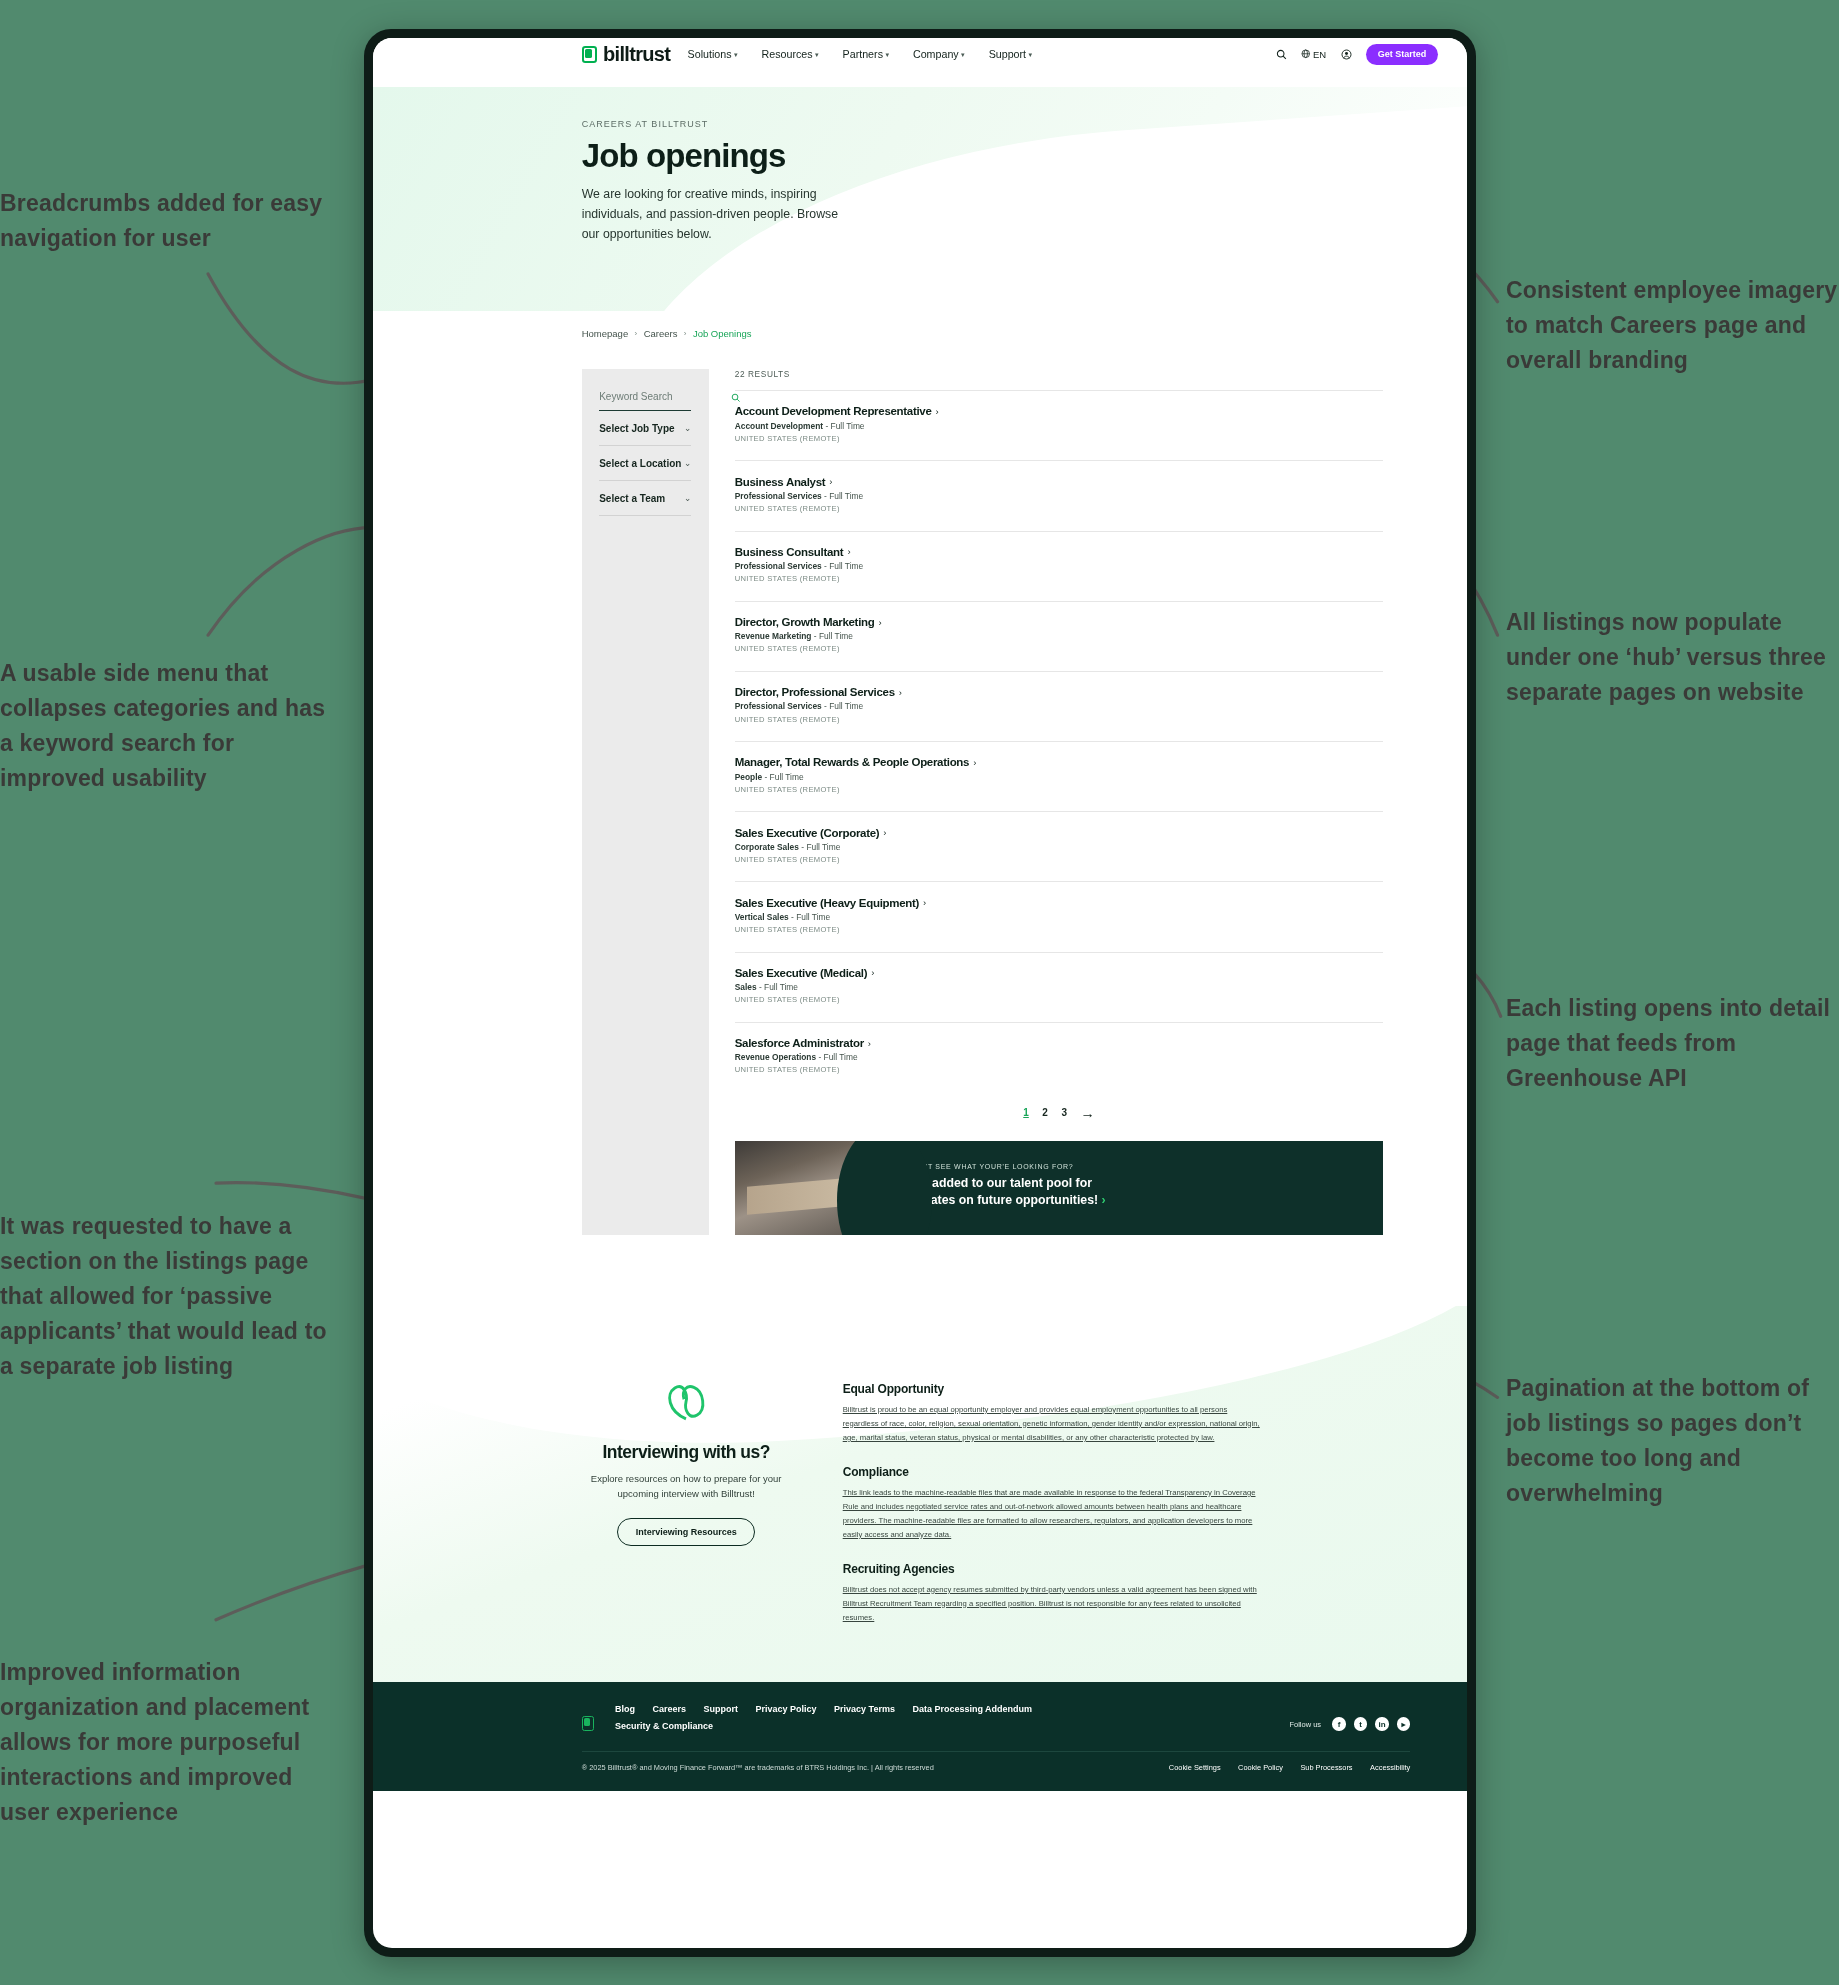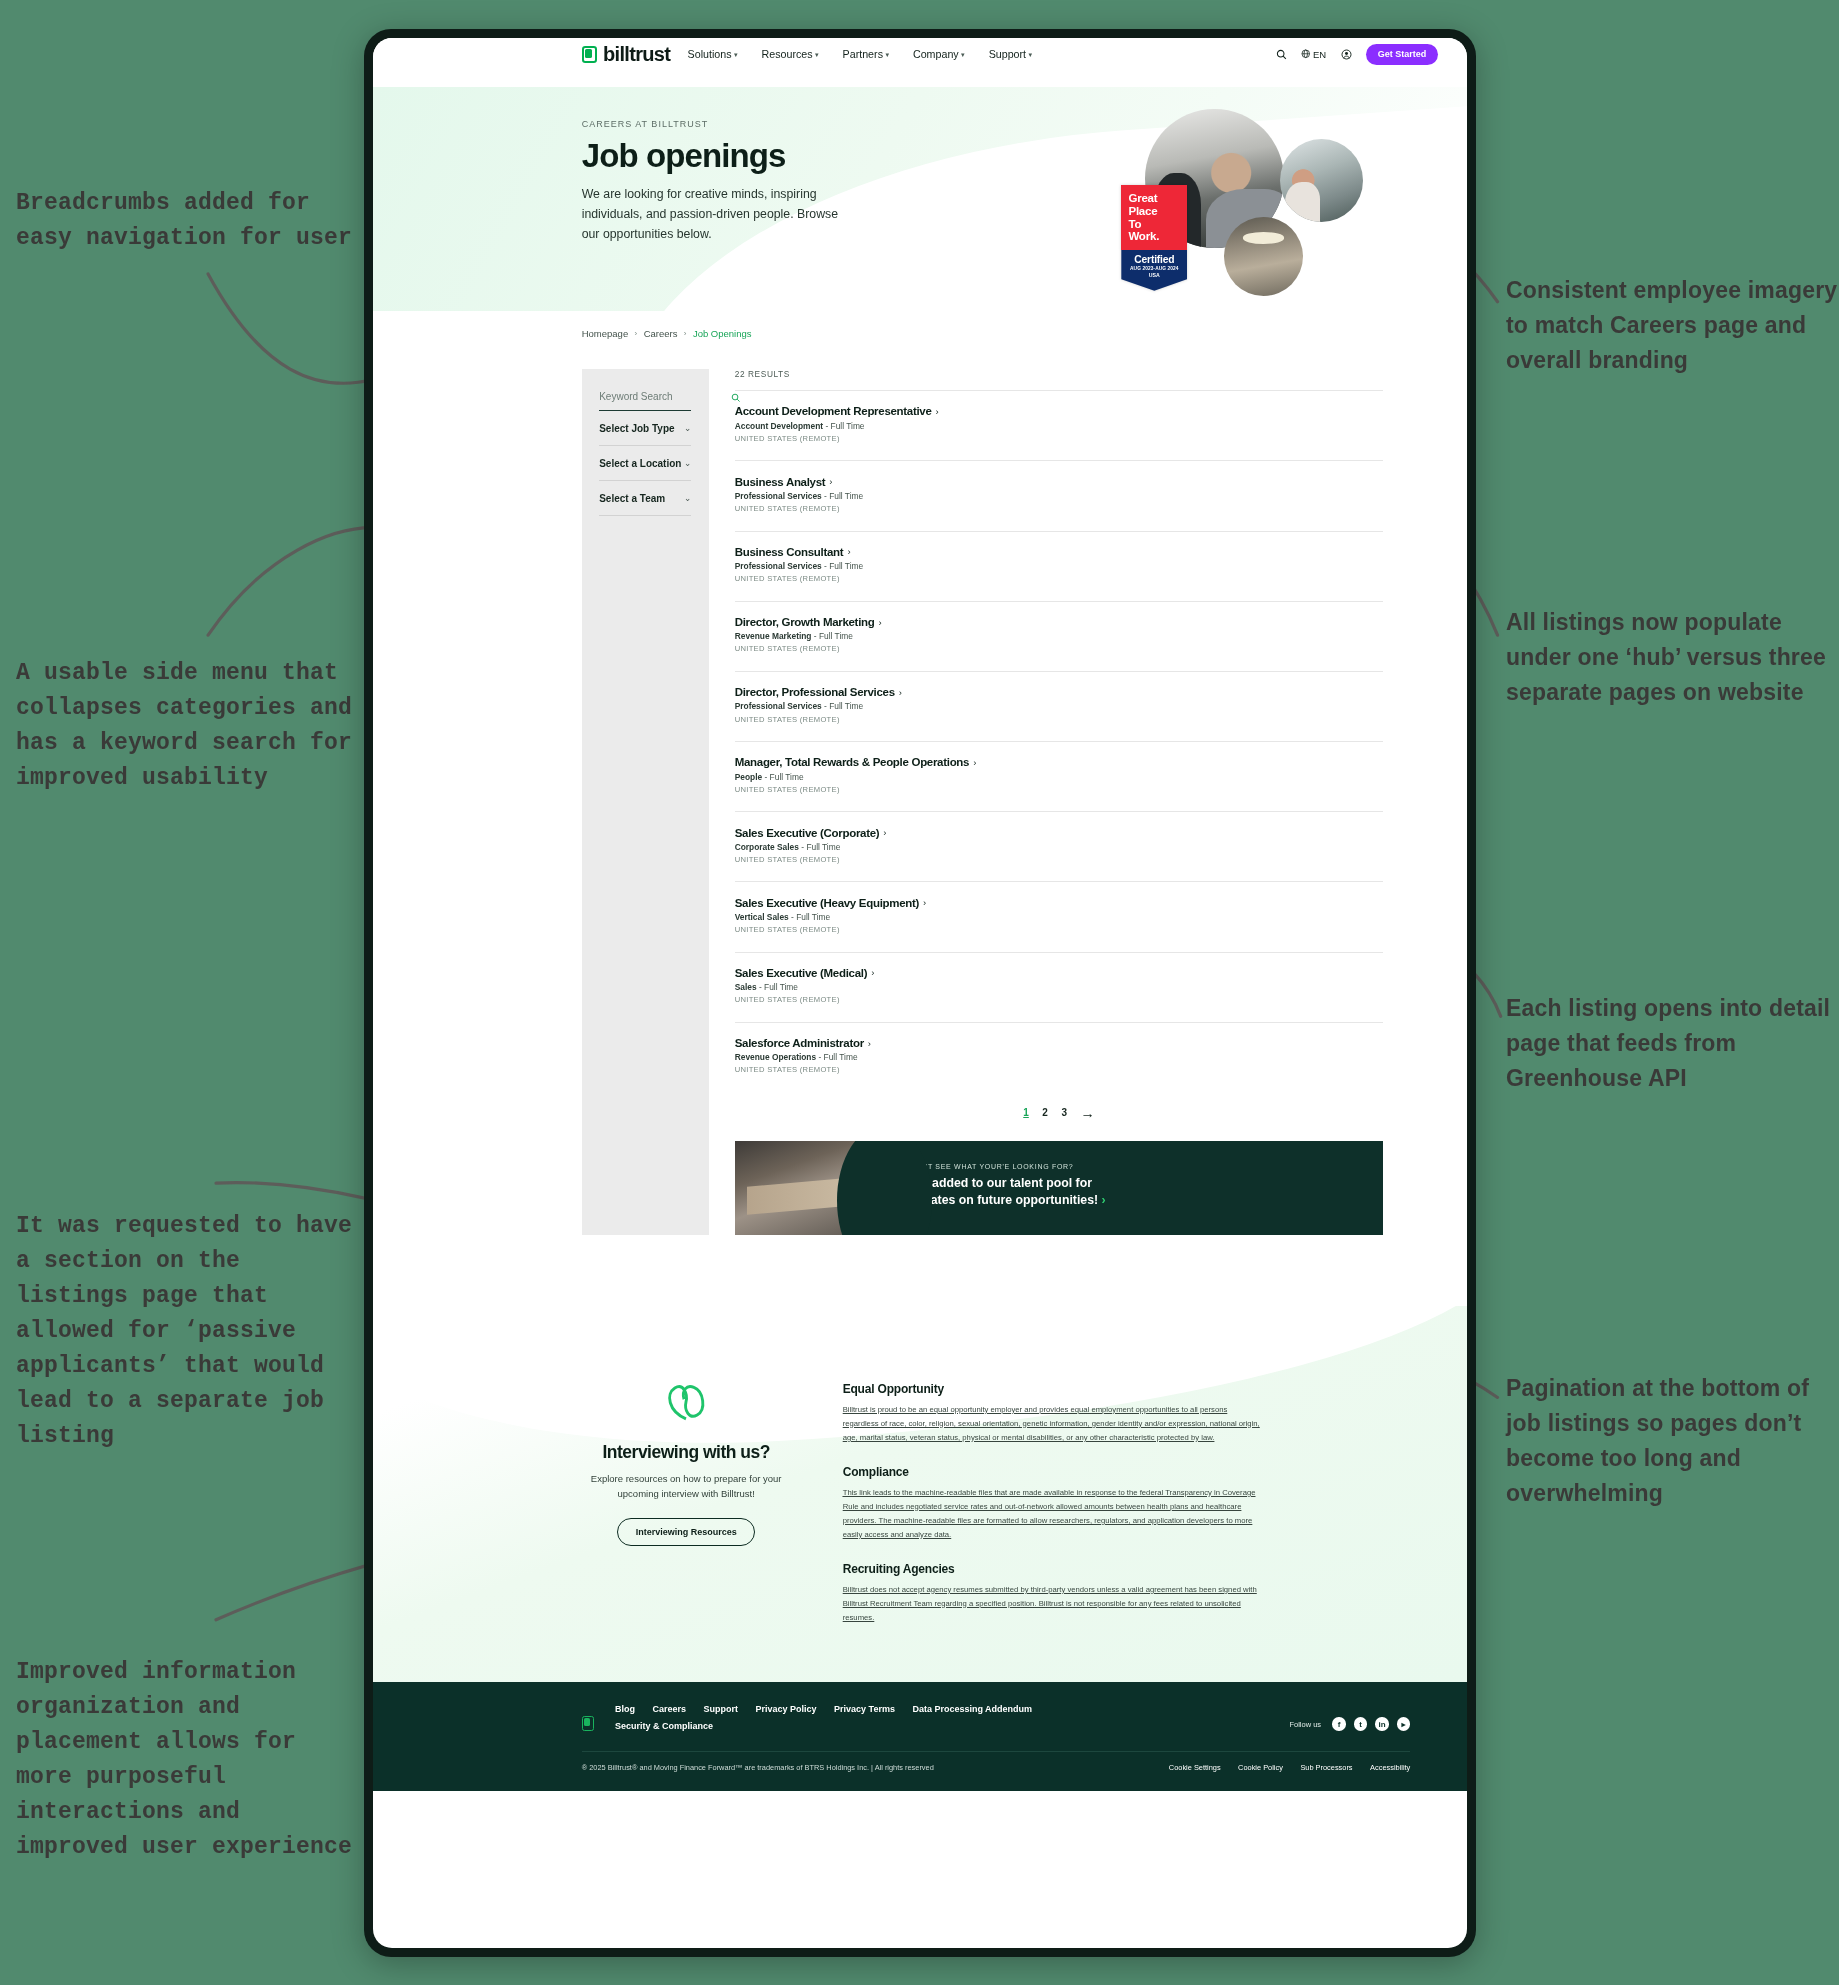--- a/index.html
+++ b/index.html
@@ -14,21 +14,21 @@
   
   .anno {
     position: absolute;
     color: #3a3a38;
     font-family: "Liberation Sans", sans-serif;
     font-weight: 700;
     font-size: 23px;
     line-height: 1.52;
     letter-spacing: 0.2px;
   }
-  .anno-l { left: 16px; width: 341px; font-family: Liberation Mono, monospace; }
+  .anno-l { left: 0; width: 341px; }
   .anno-r { left: 1506px; width: 341px; }
   svg.leaders { position: absolute; left: 0; top: 0; width: 1839px; height: 1985px; pointer-events: none; }
 
   
   .device {
     position: absolute;
     left: 364px; top: 29px;
     width: 1112px; height: 1928px;
     background: #0e1c17;
     border-radius: 27px;
@@ -332,38 +332,20 @@
   </div>
 
   <div class="hero">
     <div class="hero-bg"></div>
     <div class="hero-wave"></div>
     <div class="hero-inner">
       <div class="eyebrow">CAREERS AT BILLTRUST</div>
       <div class="hero-h1">Job openings</div>
       <div class="hero-p">We are looking for creative minds, inspiring individuals, and passion-driven people. Browse our opportunities below.</div>
     </div>
-    <div class="hero-photos">
-      <div class="ph ph1"></div>
-      <div class="ph ph2"></div>
-      <div class="ph ph3"></div>
-      <div class="gptw">
-        <div class="gptw-top">
-          <div>Great</div>
-          <div>Place</div>
-          <div>To</div>
-          <div>Work.</div>
-        </div>
-        <div class="gptw-bot">
-          <div class="gptw-cert">Certified</div>
-          <div class="gptw-dates">AUG 2023-AUG 2024</div>
-          <div class="gptw-usa">USA</div>
-        </div>
-      </div>
-    </div>
   </div>
 
   <div class="crumbs">
     <span class="crumb">Homepage</span>
     <span class="crumb-sep">›</span>
     <span class="crumb">Careers</span>
     <span class="crumb-sep">›</span>
     <span class="crumb cur">Job Openings</span>
   </div>
 

